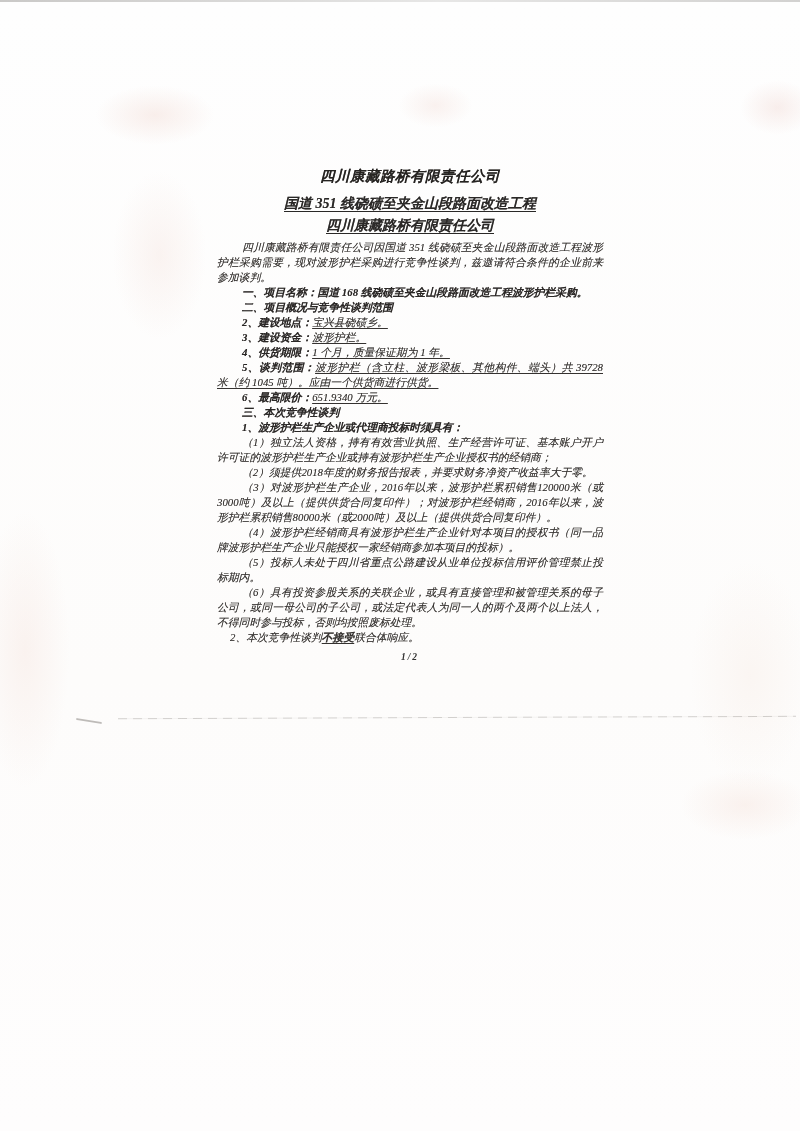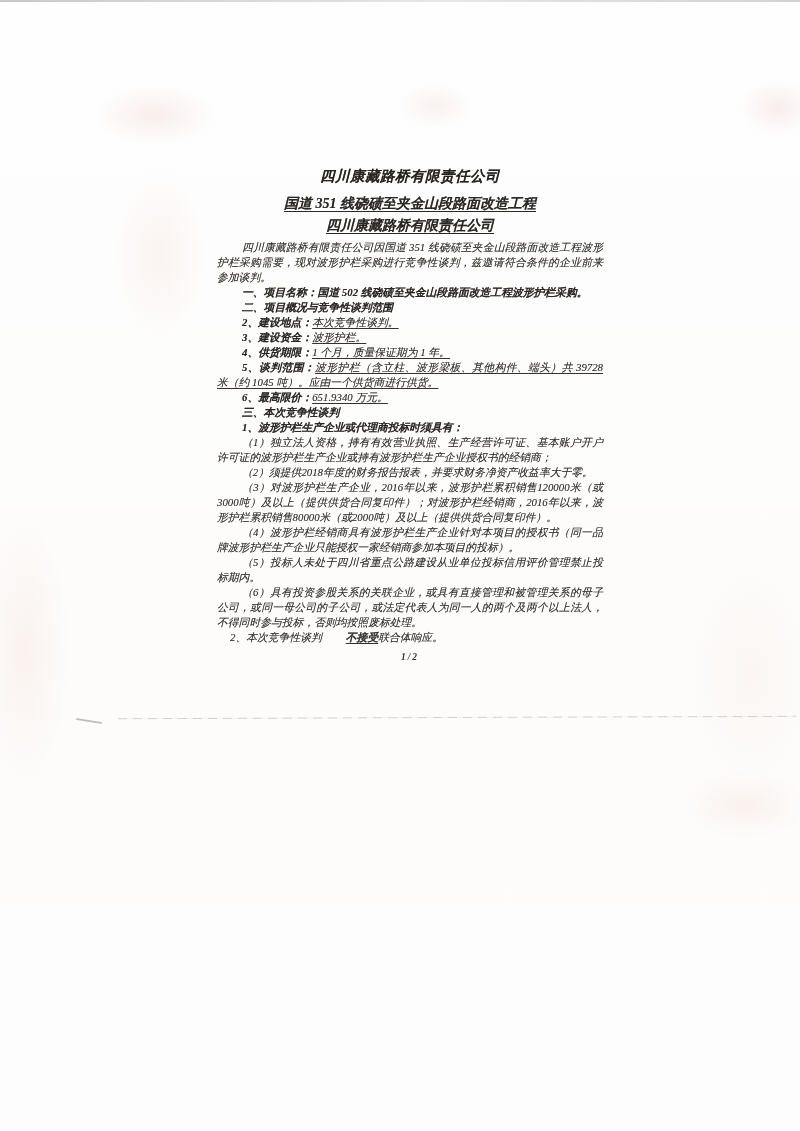--- a/index.html
+++ b/index.html
@@ -56,21 +56,21 @@
   .doc-body {
     margin-top: 6px;
     font-size: 10.8px; line-height: 15px; text-align: justify;
     color: #353230; text-shadow: 0 0 0.3px rgba(60,56,52,0.5);
   }
   .para { margin: 0; text-indent: 25px; }
   .para.tight-indent { text-indent: 13px; }
   .heading { font-weight: bold; color: #2a2726; }
   .label { font-weight: bold; color: #2a2726; }
   .u { text-decoration: underline; text-underline-offset: 2px; text-decoration-thickness: 1px; }
-  .bold { font-weight: bold; padding-left: 24px; }
+  .bold { font-weight: bold; }
   .page-number {
     margin-top: 7px; text-align: center;
     font-size: 9.5px; font-weight: bold; letter-spacing: 2px; color: #333;
   }
 </style>
 </head>
 <body>
 
 <div class="page">
 
@@ -88,25 +88,25 @@
   <div class="content">
 
     <div class="doc-title">四川康藏路桥有限责任公司</div>
     <div class="doc-subtitle">国道 351 线硗碛至夹金山段路面改造工程</div>
     <div class="doc-subtitle">四川康藏路桥有限责任公司</div>
 
     <div class="doc-body">
 
       <p class="para">四川康藏路桥有限责任公司因国道 351 线硗碛至夹金山段路面改造工程波形护栏采购需要，现对波形护栏采购进行竞争性谈判，兹邀请符合条件的企业前来参加谈判。</p>
 
-      <p class="para heading">一、项目名称：国道 502 线硗碛至夹金山段路面改造工程波形护栏采购。</p>
+      <p class="para heading">一、项目名称：国道 168 线硗碛至夹金山段路面改造工程波形护栏采购。</p>
       <p class="para heading">二、项目概况与竞争性谈判范围</p>
 
 
-      <p class="para"><span class="label">2、建设地点：</span><span class="u">本次竞争性谈判。</span></p>
+      <p class="para"><span class="label">2、建设地点：</span><span class="u">宝兴县硗碛乡。</span></p>
 
       <p class="para"><span class="label">3、建设资金：</span><span class="u">波形护栏。</span></p>
 
       <p class="para"><span class="label">4、供货期限：</span><span class="u">1 个月，质量保证期为 1 年。</span></p>
 
       <p class="para"><span class="label">5、谈判范围：</span><span class="u">波形护栏（含立柱、波形梁板、其他构件、端头）共 39728 米（约 1045 吨）。应由一个供货商进行供货。</span></p>
 
       <p class="para"><span class="label">6、最高限价：</span><span class="u">651.9340 万元。</span></p>
 
       <p class="para heading">三、本次竞争性谈判</p>

